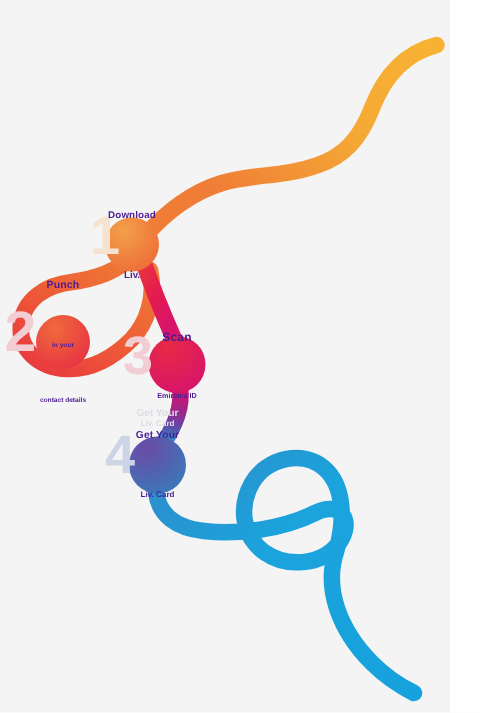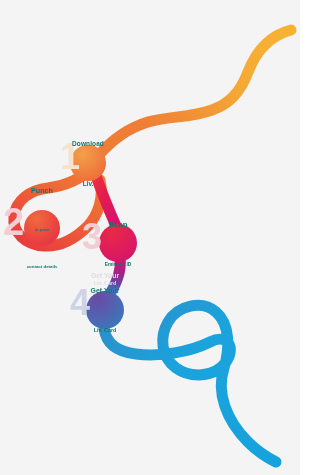--- a/index.html
+++ b/index.html
@@ -47,21 +47,21 @@
     font-weight: 700;
   }
   .node {
     position: absolute;
     border-radius: 50%;
     display: flex;
     flex-direction: column;
     align-items: center;
     justify-content: center;
     text-align: center;
-    color: #0f766e;
+    color: #4c1d95;
     box-sizing: border-box;
     gap: 32px;
   }
   .node .n-title {
     display: block;
     font-weight: 700;
     letter-spacing: 0.1px;
   }
   .node .n-sub {
     display: block;

